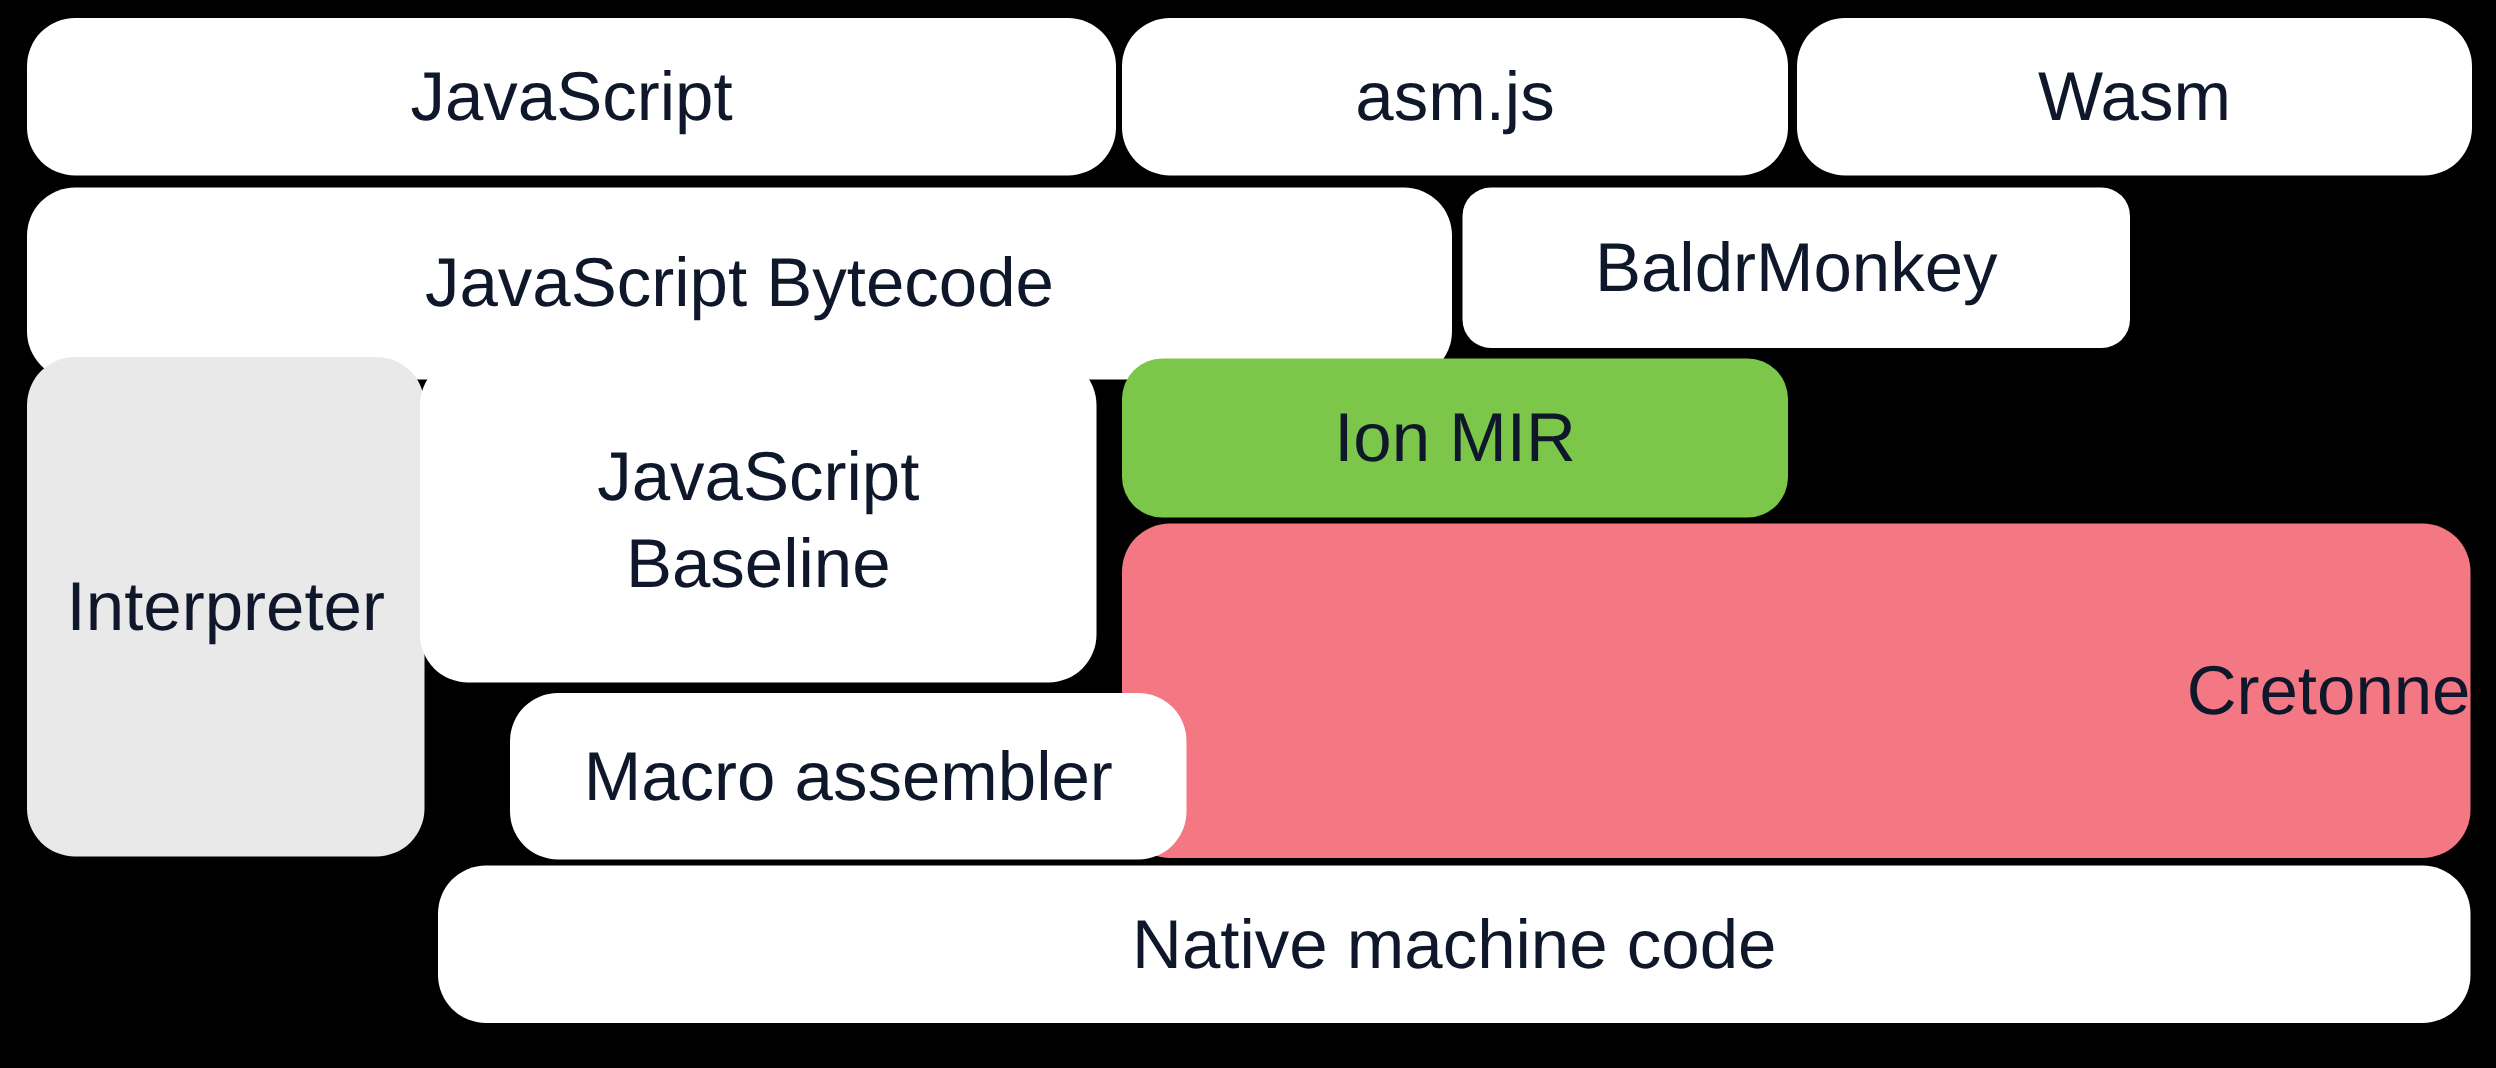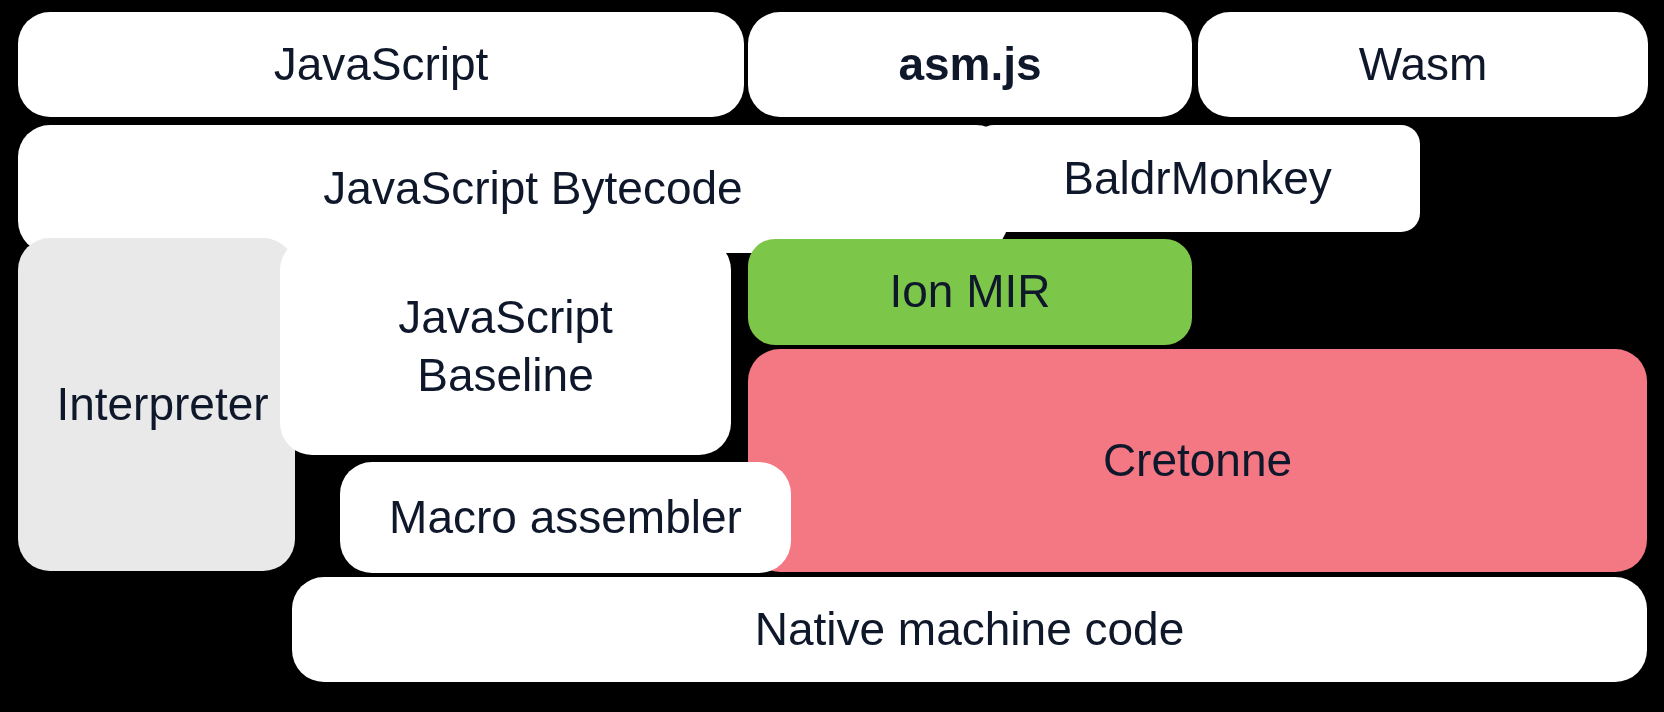--- a/index.html
+++ b/index.html
@@ -24,29 +24,29 @@
     justify-content: center;
     text-align: center;
     font-size: 46px;
     line-height: 1.24;
     background: #ffffff;
   }
   .label { display: inline-block; }
 
   
   .n-javascript          { left: 18px;   top: 12px;  width: 726px;  height: 105px; }
-  .n-asm-js              { left: 748px;  top: 12px;  width: 444px;  height: 105px; font-weight: bold; }
+  .n-asm-js              { left: 748px;  top: 12px;  width: 444px;  height: 105px; }
   .n-wasm                { left: 1198px; top: 12px;  width: 450px;  height: 105px; }
-  .n-javascript-bytecode { left: 18px;   top: 125px; width: 950px;  height: 128px; padding-left: 40px; }
+  .n-javascript-bytecode { left: 18px;   top: 125px; width: 950px;  height: 128px; }
   .n-baldrmonkey         { left: 975px;  top: 125px; width: 445px;  height: 107px; }
   .n-interpreter         { left: 18px;   top: 238px; width: 265px;  height: 333px; }
   .n-javascript-baseline { left: 280px;  top: 238px; width: 451px;  height: 217px; }
   .n-javascript-baseline .label { max-width: 300px; }
   .n-ion-mir             { left: 748px;  top: 239px; width: 444px;  height: 106px; }
-  .n-cretonne            { left: 748px;  top: 349px; width: 899px;  height: 223px; }
+  .n-cretonne            { left: 748px;  top: 349px; width: 899px;  height: 223px; justify-content: flex-end; }
   .n-macro-assembler     { left: 292px;  top: 462px; width: 451px;  height: 111px; }
   .n-native-machine-code { left: 292px;  top: 577px; width: 1355px; height: 105px; }
 </style>
 </head>
 <body>
 
 <div class="canvas" style="background: rgb(0, 0, 0);">
 
   <div class="node n-javascript" style="background: rgb(255, 255, 255);">
     <span class="label">JavaScript</span>
@@ -61,21 +61,21 @@
   </div>
 
   <div class="node n-javascript-bytecode" style="background: rgb(255, 255, 255);">
     <span class="label">JavaScript Bytecode</span>
   </div>
 
   <div class="node n-baldrmonkey" style="background: rgb(255, 255, 255); border-radius: 19px;">
     <span class="label">BaldrMonkey</span>
   </div>
 
-  <div class="node n-interpreter" style="background: rgb(233, 233, 233); padding-left: 12px;">
+  <div class="node n-interpreter" style="background: rgb(233, 233, 233);">
     <span class="label">Interpreter</span>
   </div>
 
   <div class="node n-javascript-baseline" style="background: rgb(255, 255, 255);">
     <span class="label">JavaScript Baseline</span>
   </div>
 
   <div class="node n-ion-mir" style="background: rgb(124, 198, 74); border-radius: 27px;">
     <span class="label">Ion MIR</span>
   </div>

